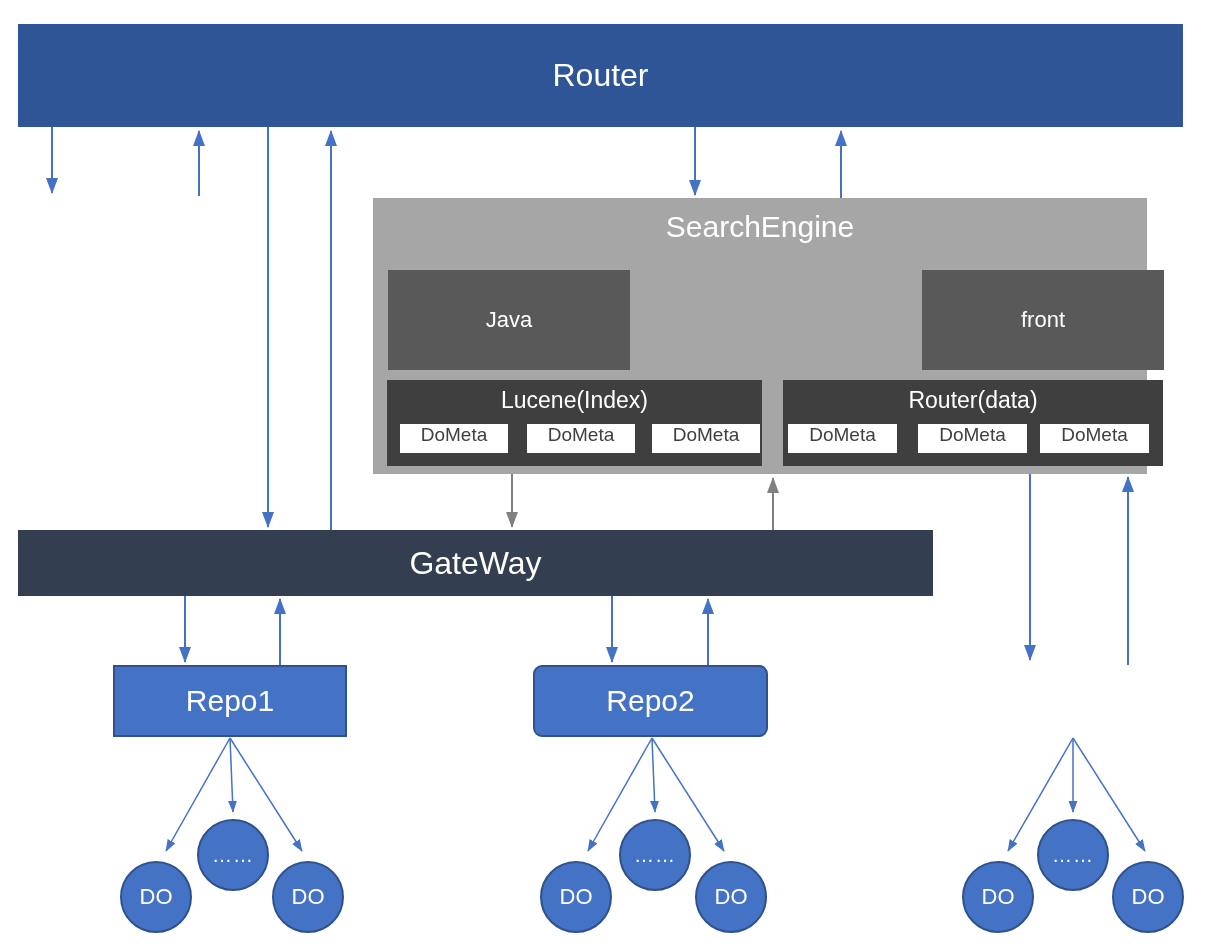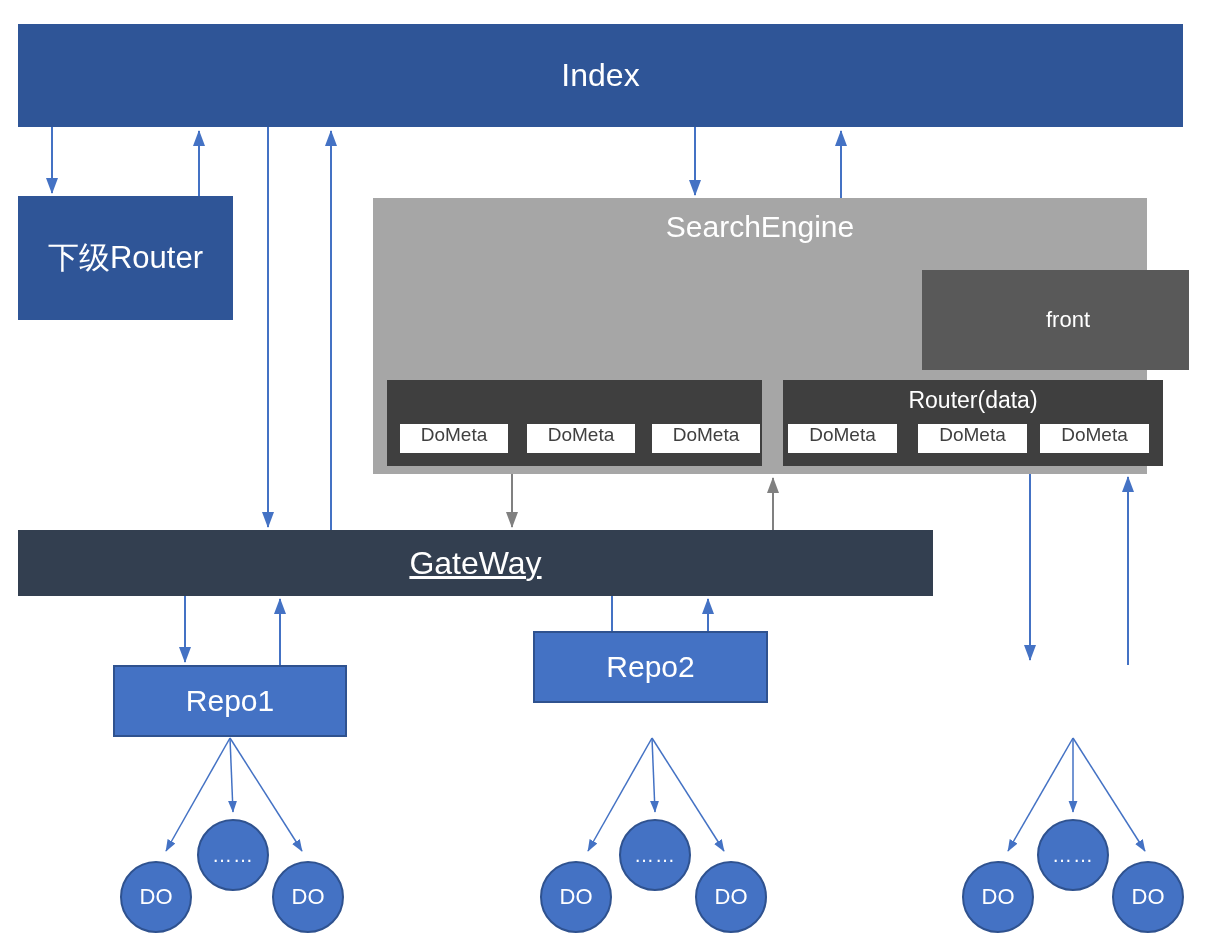--- a/index.html
+++ b/index.html
@@ -57,21 +57,21 @@
   .module {
     position: absolute;
     top: 72px; height: 100px;
     background: var(--c-module, #595959);
     display: flex; align-items: center; justify-content: center;
     color: var(--c-text-light, #fff);
     font-size: 22px;
   }
   .module.java  { left: 15px;  width: 242px; }
   .module.yjs   { left: 282px; width: 242px; }
-  .module.front { left: 549px; width: 242px; padding-left: 25px; }
+  .module.front { left: 549px; width: 242px; }
   .panel {
     position: absolute;
     top: 182px; height: 86px;
     background: var(--c-panel, #3F3F3F);
     color: var(--c-text-light, #fff);
   }
   .panel.lucene  { left: 14px;  width: 375px; }
   .panel.rocksdb { left: 410px; width: 380px; }
   .panel-title {
     position: absolute;
@@ -91,30 +91,29 @@
   .lucene  .dometa.d2 { left: 140px; width: 108px; }
   .lucene  .dometa.d3 { left: 265px; width: 108px; }
   .rocksdb .dometa.d1 { left: 5px;   width: 109px; }
   .rocksdb .dometa.d2 { left: 135px; width: 109px; }
   .rocksdb .dometa.d3 { left: 257px; width: 109px; }
   
   .gateway {
     left: 18px; top: 530px; width: 915px; height: 66px;
     background: var(--c-gateway, #333F50);
     font-size: 32px;
-    text-decoration: underline;
   }
   
   .repo {
     background: var(--c-node-blue, #4472C4);
     border: 2px solid var(--c-node-border, #2F528F);
     font-size: 30px;
   }
   .repo.r1 { left: 113px; top: 665px; width: 234px; height: 72px; }
-  .repo.r2 { left: 533px; top: 631px; width: 235px; height: 72px; }
+  .repo.r2 { left: 533px; top: 665px; width: 235px; height: 72px; border-radius: 9px; }
   .repo.r3 { left: 957px; top: 665px; width: 233px; height: 72px; }
   
   .circle {
     position: absolute;
     width: 72px; height: 72px;
     border-radius: 50%;
     background: var(--c-node-blue, #4472C4);
     border: 2px solid var(--c-node-border, #2F528F);
     box-sizing: border-box;
     display: flex; align-items: center; justify-content: center;
@@ -168,35 +167,36 @@
       <line x1="230" y1="738" x2="302" y2="851" stroke="#4472C4" stroke-width="1.5" marker-end="url(#arr-blue)"></line>
       <line x1="652" y1="738" x2="588" y2="851" stroke="#4472C4" stroke-width="1.5" marker-end="url(#arr-blue)"></line>
       <line x1="652" y1="738" x2="655" y2="812" stroke="#4472C4" stroke-width="1.5" marker-end="url(#arr-blue)"></line>
       <line x1="652" y1="738" x2="724" y2="851" stroke="#4472C4" stroke-width="1.5" marker-end="url(#arr-blue)"></line>
       <line x1="1073" y1="738" x2="1008" y2="851" stroke="#4472C4" stroke-width="1.5" marker-end="url(#arr-blue)"></line>
       <line x1="1073" y1="738" x2="1073" y2="812" stroke="#4472C4" stroke-width="1.5" marker-end="url(#arr-blue)"></line>
       <line x1="1073" y1="738" x2="1145" y2="851" stroke="#4472C4" stroke-width="1.5" marker-end="url(#arr-blue)"></line>
     </svg>
 
   <div class="node router">
-    <span>Index</span>
-  </div>
-
-  <div class="node sub-router">
-    <span>下级Router</span>
-  </div>
+    <span>Router</span>
+  </div>
+
 
   <div class="search-engine">
     <div class="se-title">SearchEngine</div>
 
+    <div class="module java">
+      <span>Java</span>
+    </div>
     <div class="module front">
       <span>front</span>
     </div>
 
     <div class="panel lucene">
+      <div class="panel-title">Lucene(Index)</div>
       <div class="dometa d1">
           <span>DoMeta</span>
         </div>
       <div class="dometa d2">
           <span>DoMeta</span>
         </div>
       <div class="dometa d3">
           <span>DoMeta</span>
         </div>
     </div>

